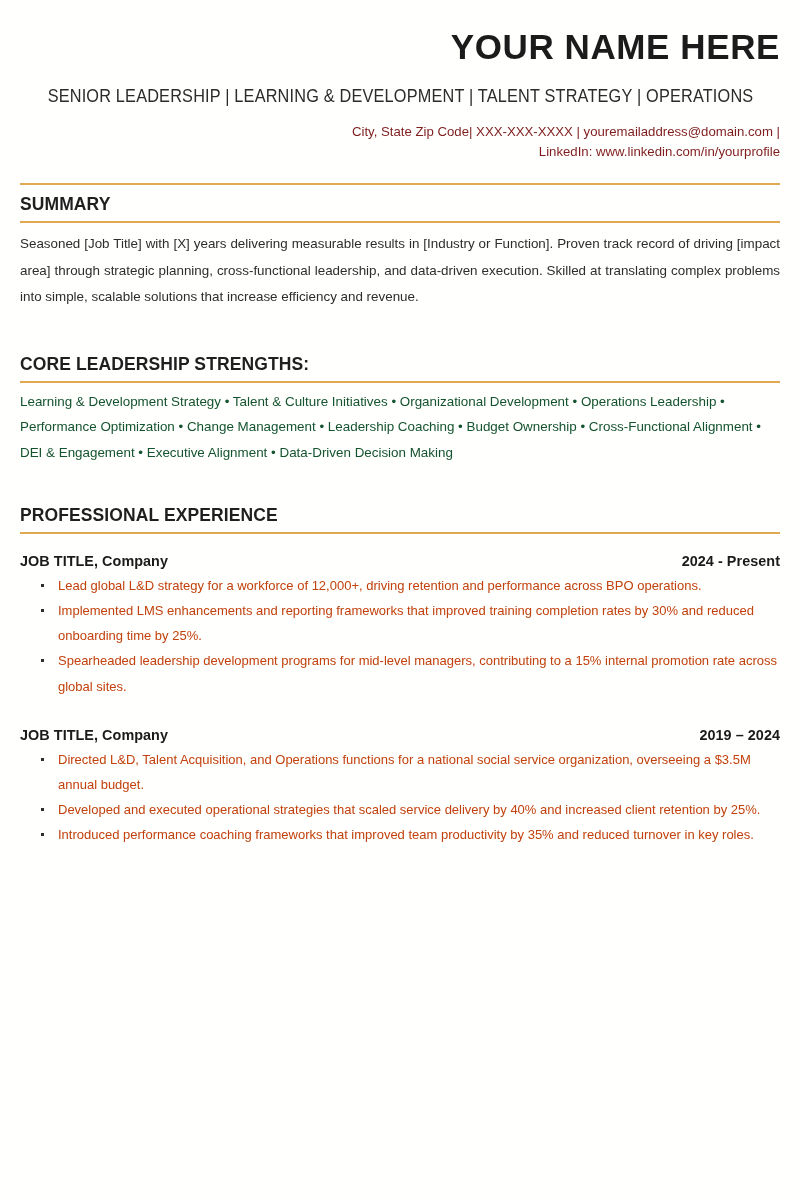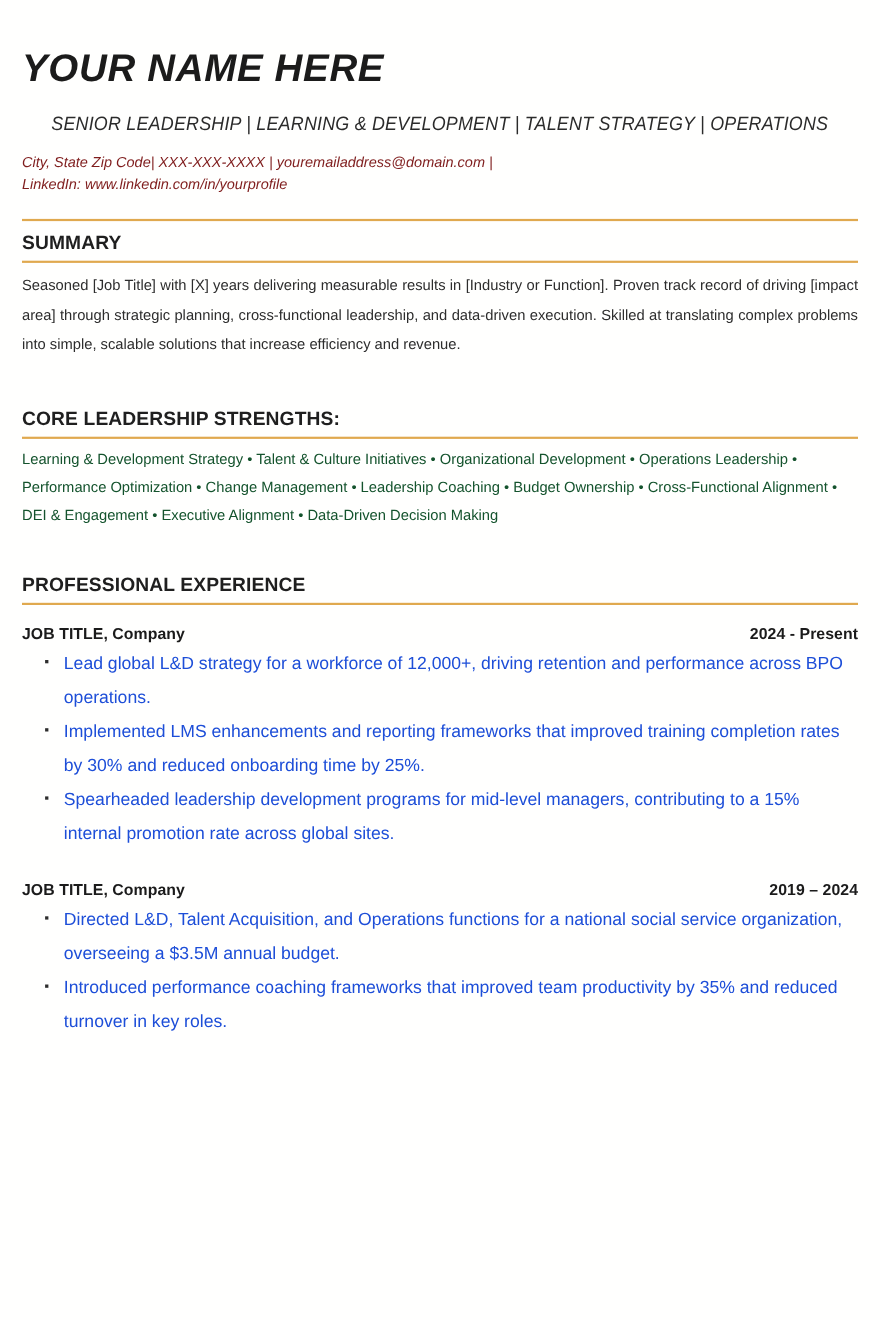--- a/index.html
+++ b/index.html
@@ -20,23 +20,22 @@
     width: 800px;
     height: 1200px;
     background: #fffffe;
     box-sizing: border-box;
     padding: 0 20px;
     overflow: hidden;
   }
 
   
   .header {
-    padding-top: 44px;
-    text-align: left;
-    font-style: italic;
+    padding-top: 28px;
+    text-align: right;
   }
   .name {
     font-family: "Liberation Sans", sans-serif;
     font-size: 35px;
     font-weight: bold;
     letter-spacing: 0.6px;
     color: #1b1b1b;
     line-height: 1.1;
     margin: 0;
   }
@@ -110,23 +109,23 @@
 
   ul.bullets {
     list-style: none;
     margin: 4px 0 0 0;
     padding: 0;
   }
   ul.bullets li {
     position: relative;
     padding-left: 24px;
     margin-left: 14px;
-    font-size: 16px;
+    font-size: 13px;
     line-height: 1.93;
-    color: #1d4ed8;
+    color: #c2410c;
   }
   ul.bullets li::before {
     content: "";
     position: absolute;
     left: 7px;
     top: 11px;
     width: 3px;
     height: 3px;
     background: #2d2d2d;
   }
@@ -170,18 +169,19 @@
       </ul>
     </div>
 
     <div class="job">
       <div class="job-row">
         <span class="job-title">JOB TITLE, Company</span>
         <span class="job-dates">2019 – 2024</span>
       </div>
       <ul class="bullets">
         <li>Directed L&amp;D, Talent Acquisition, and Operations functions for a national social service organization, overseeing a $3.5M annual budget.</li>
+        <li>Developed and executed operational strategies that scaled service delivery by 40% and increased client retention by 25%.</li>
         <li>Introduced performance coaching frameworks that improved team productivity by 35% and reduced turnover in key roles.</li>
       </ul>
     </div>
 
   </div>
 </div>
 
 </body></html>

